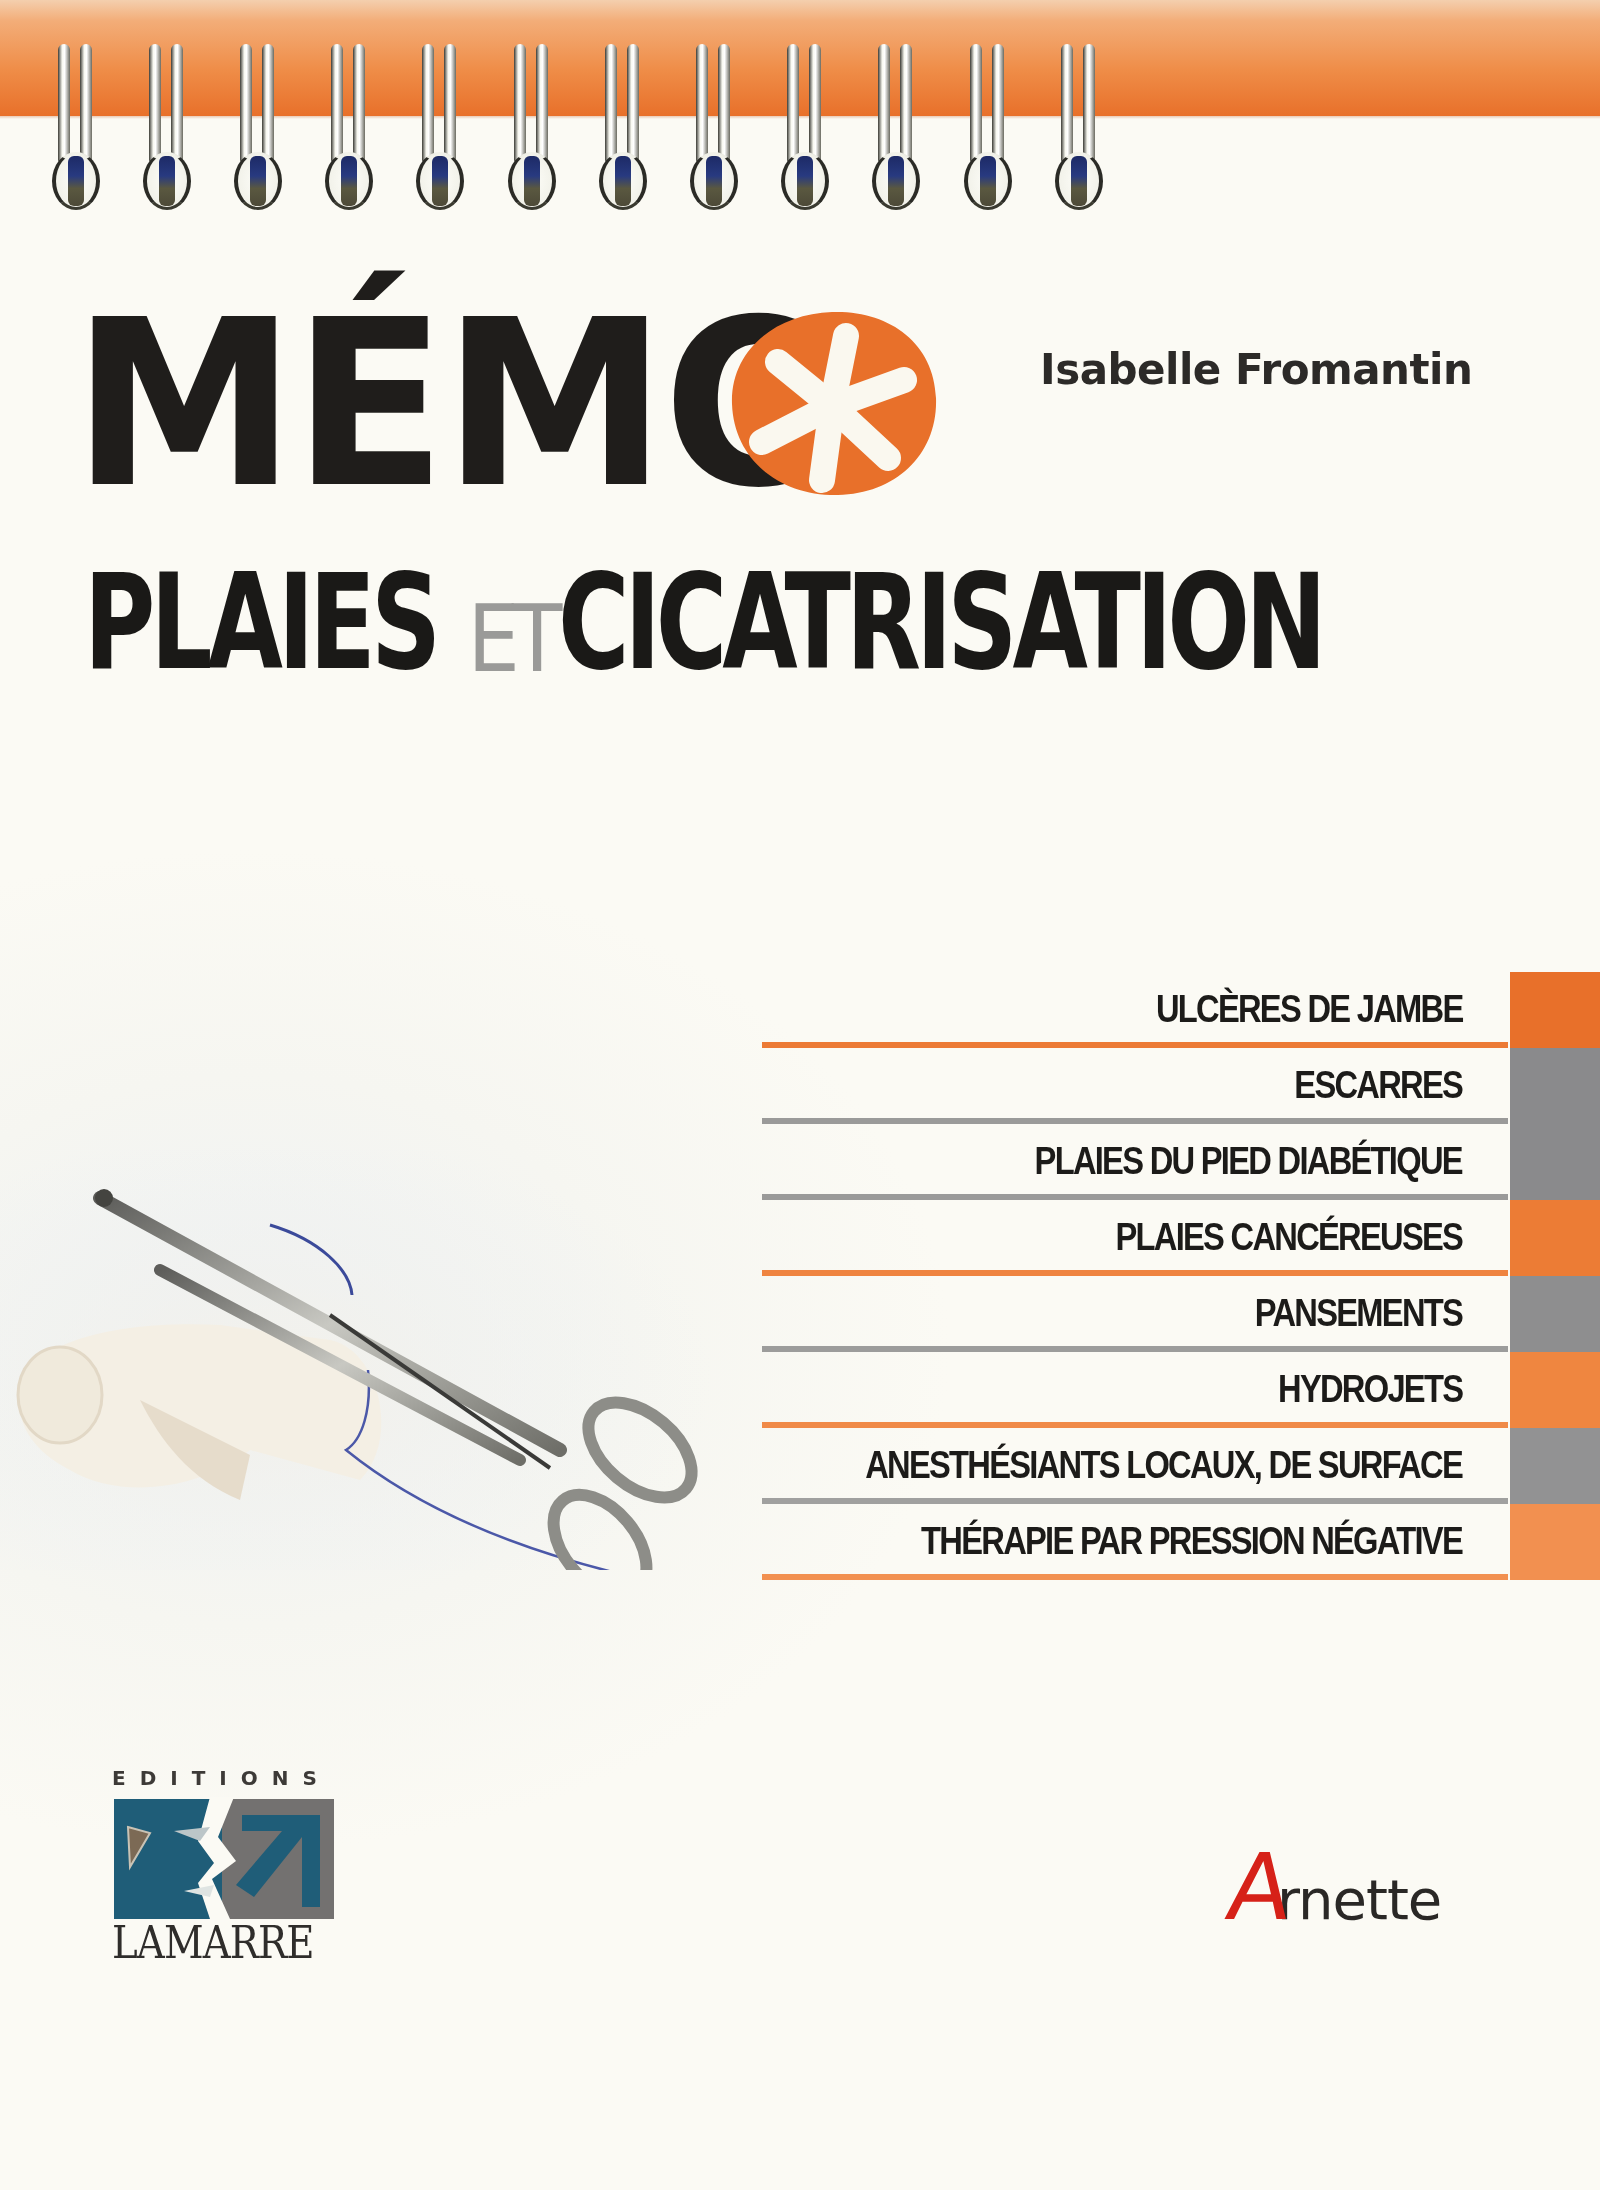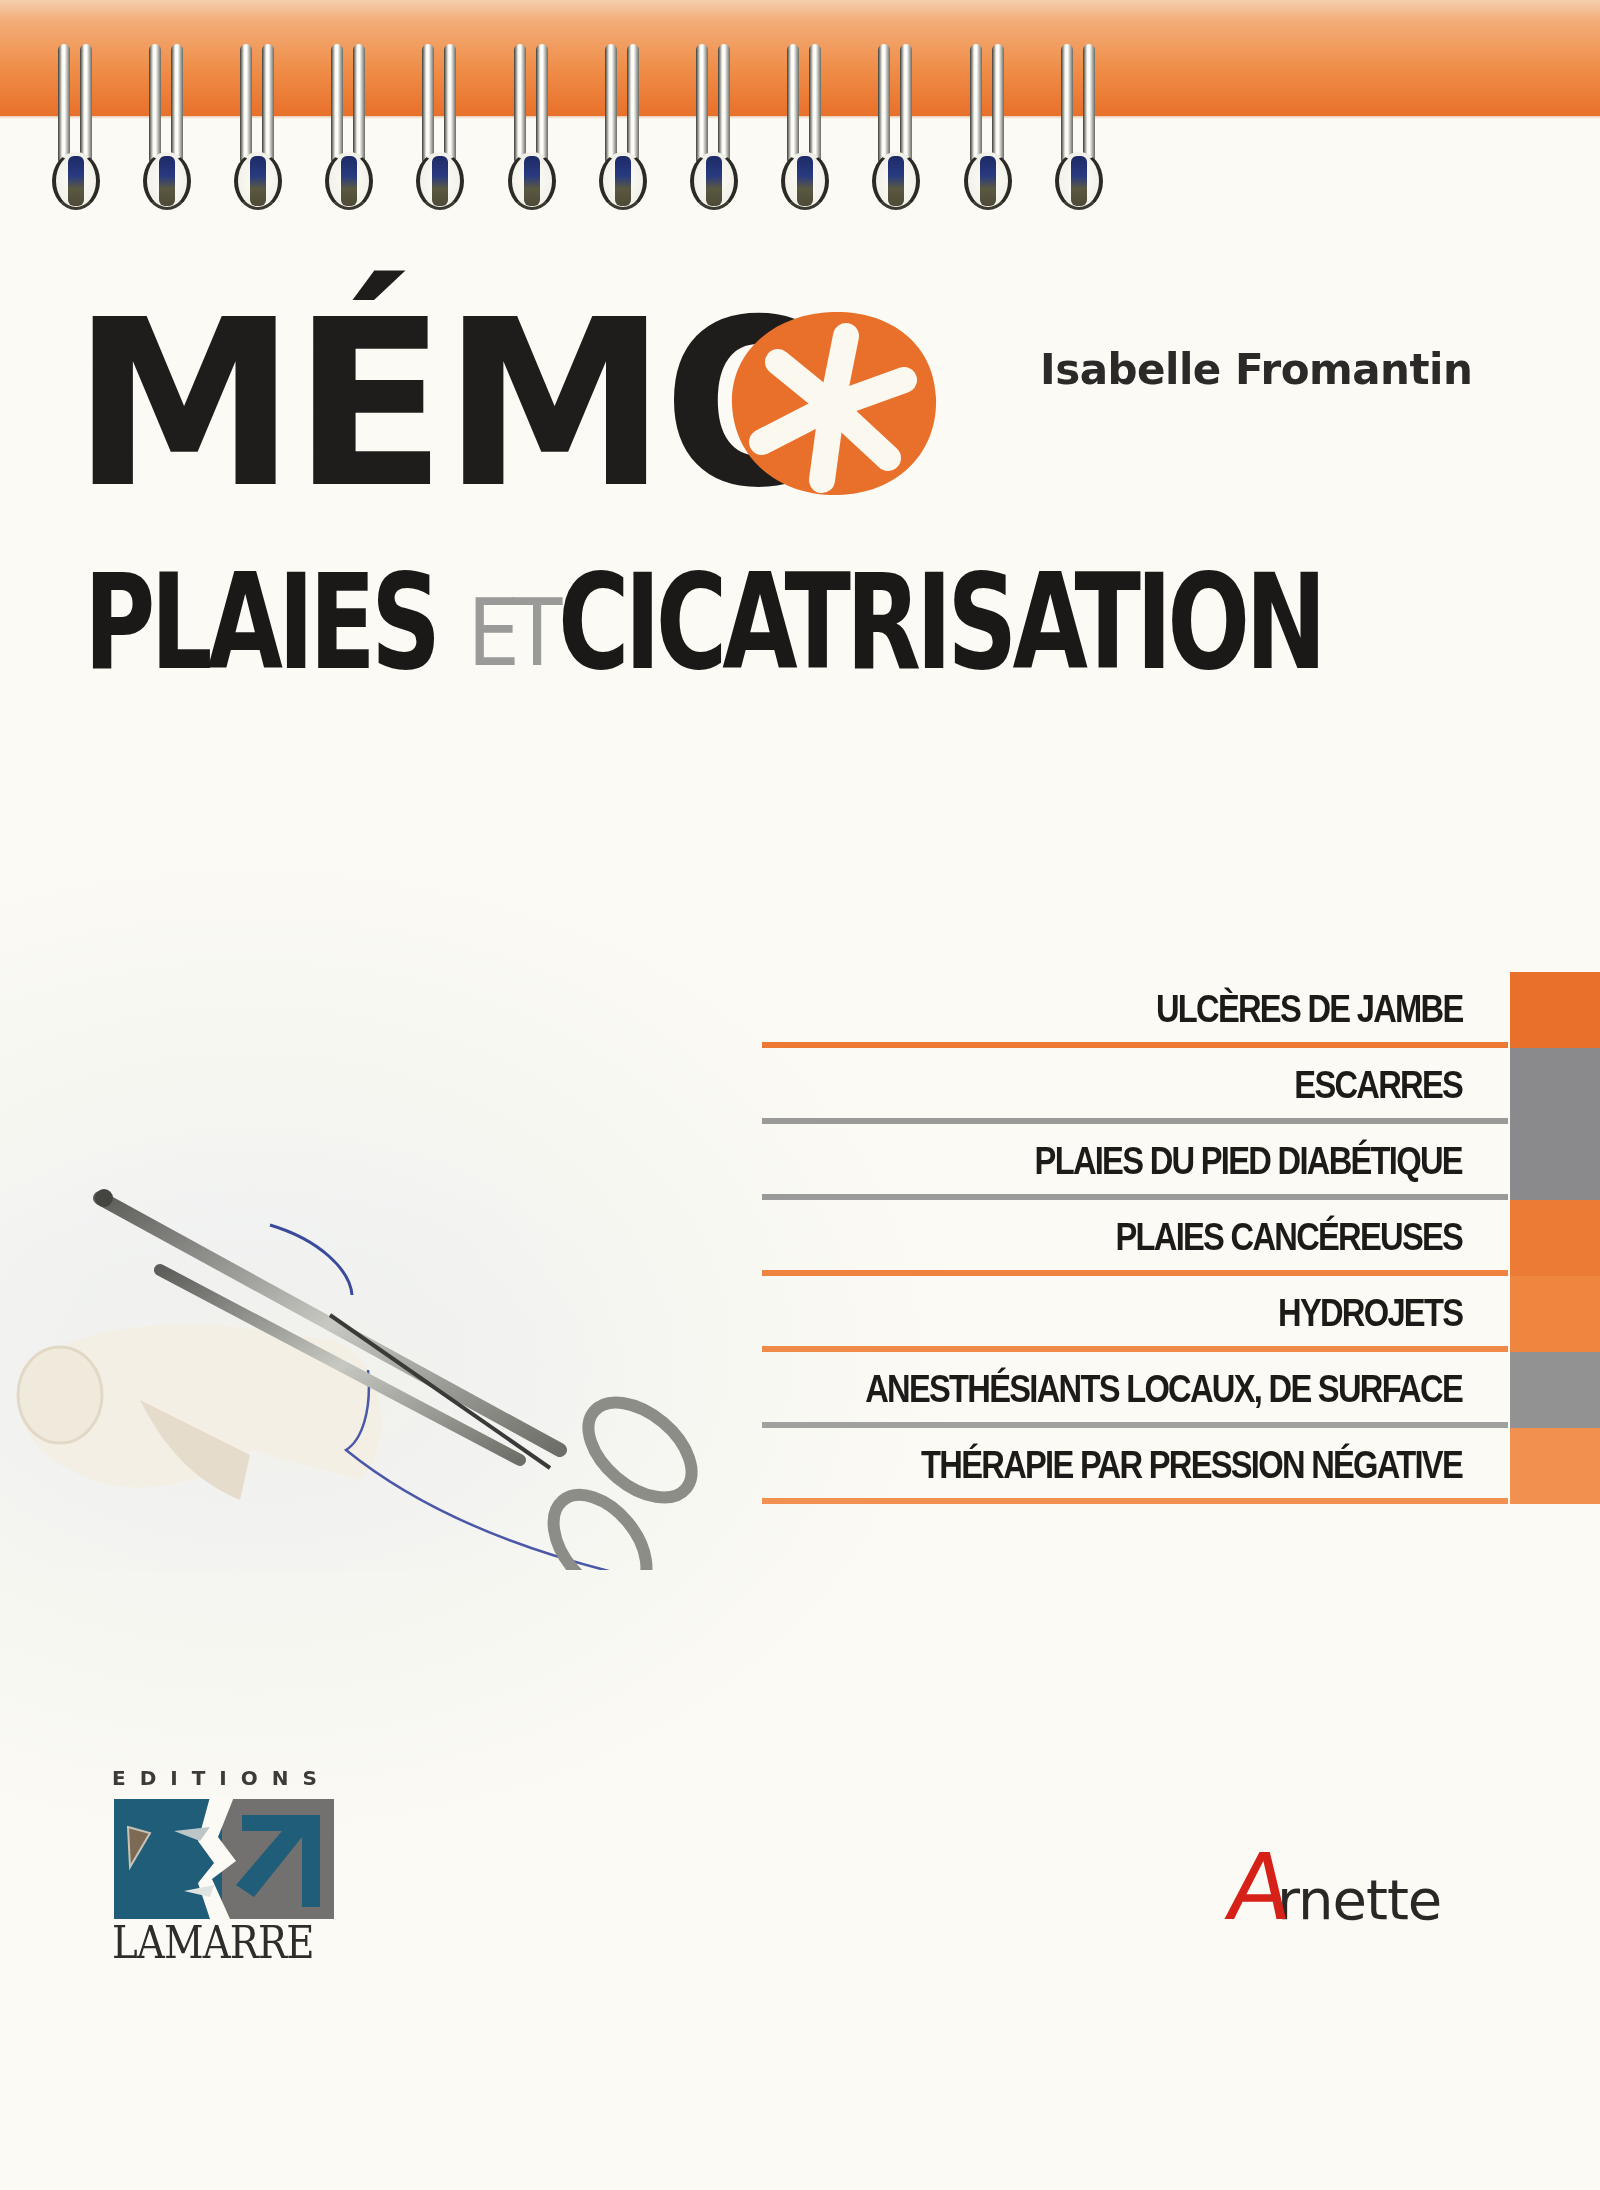--- a/index.html
+++ b/index.html
@@ -71,21 +71,21 @@
     display: flex; align-items: flex-end; white-space: nowrap;
     font-family: "DejaVu Sans Condensed", "DejaVu Sans", sans-serif;
     color: #1a1917;
   }
   #subtitle .big {
     font-size: 132px; line-height: 1; font-weight: bold; letter-spacing: -6px;
     transform: scaleX(0.82); transform-origin: left bottom; display: inline-block;
   }
   #subtitle .et {
     font-size: 92px; line-height: 1; color: #9a9a98; font-weight: normal;
-    letter-spacing: -8px; margin-bottom: 8px;
+    letter-spacing: -8px; margin-bottom: 2px;
   }
 
   
   #photo { position: absolute; left: 0; top: 1150px; width: 750px; height: 420px; }
 
   
   #topic-list { position: absolute; left: 760px; top: 972px; width: 840px; }
   .topic-row {
     position: relative; height: 76px; width: 840px;
   }
@@ -280,20 +280,25 @@
       <span class="label">PLAIES DU PIED DIABÉTIQUE</span>
       <div class="rule" style="background:#9a9a99"></div>
       <div class="tab" style="background:#8a8a8c"></div>
     </div>
     <div class="topic-row">
       <span class="label">PLAIES CANCÉREUSES</span>
       <div class="rule" style="background:#ef8440"></div>
       <div class="tab" style="background:#ec7c35"></div>
     </div>
     <div class="topic-row">
+      <span class="label">PANSEMENTS</span>
+      <div class="rule" style="background:#9c9c9b"></div>
+      <div class="tab" style="background:#8e8e8f"></div>
+    </div>
+    <div class="topic-row">
       <span class="label">HYDROJETS</span>
       <div class="rule" style="background:#f08a48"></div>
       <div class="tab" style="background:#ef8640"></div>
     </div>
     <div class="topic-row">
       <span class="label">ANESTHÉSIANTS LOCAUX, DE SURFACE</span>
       <div class="rule" style="background:#a0a09f"></div>
       <div class="tab" style="background:#929293"></div>
     </div>
     <div class="topic-row">

